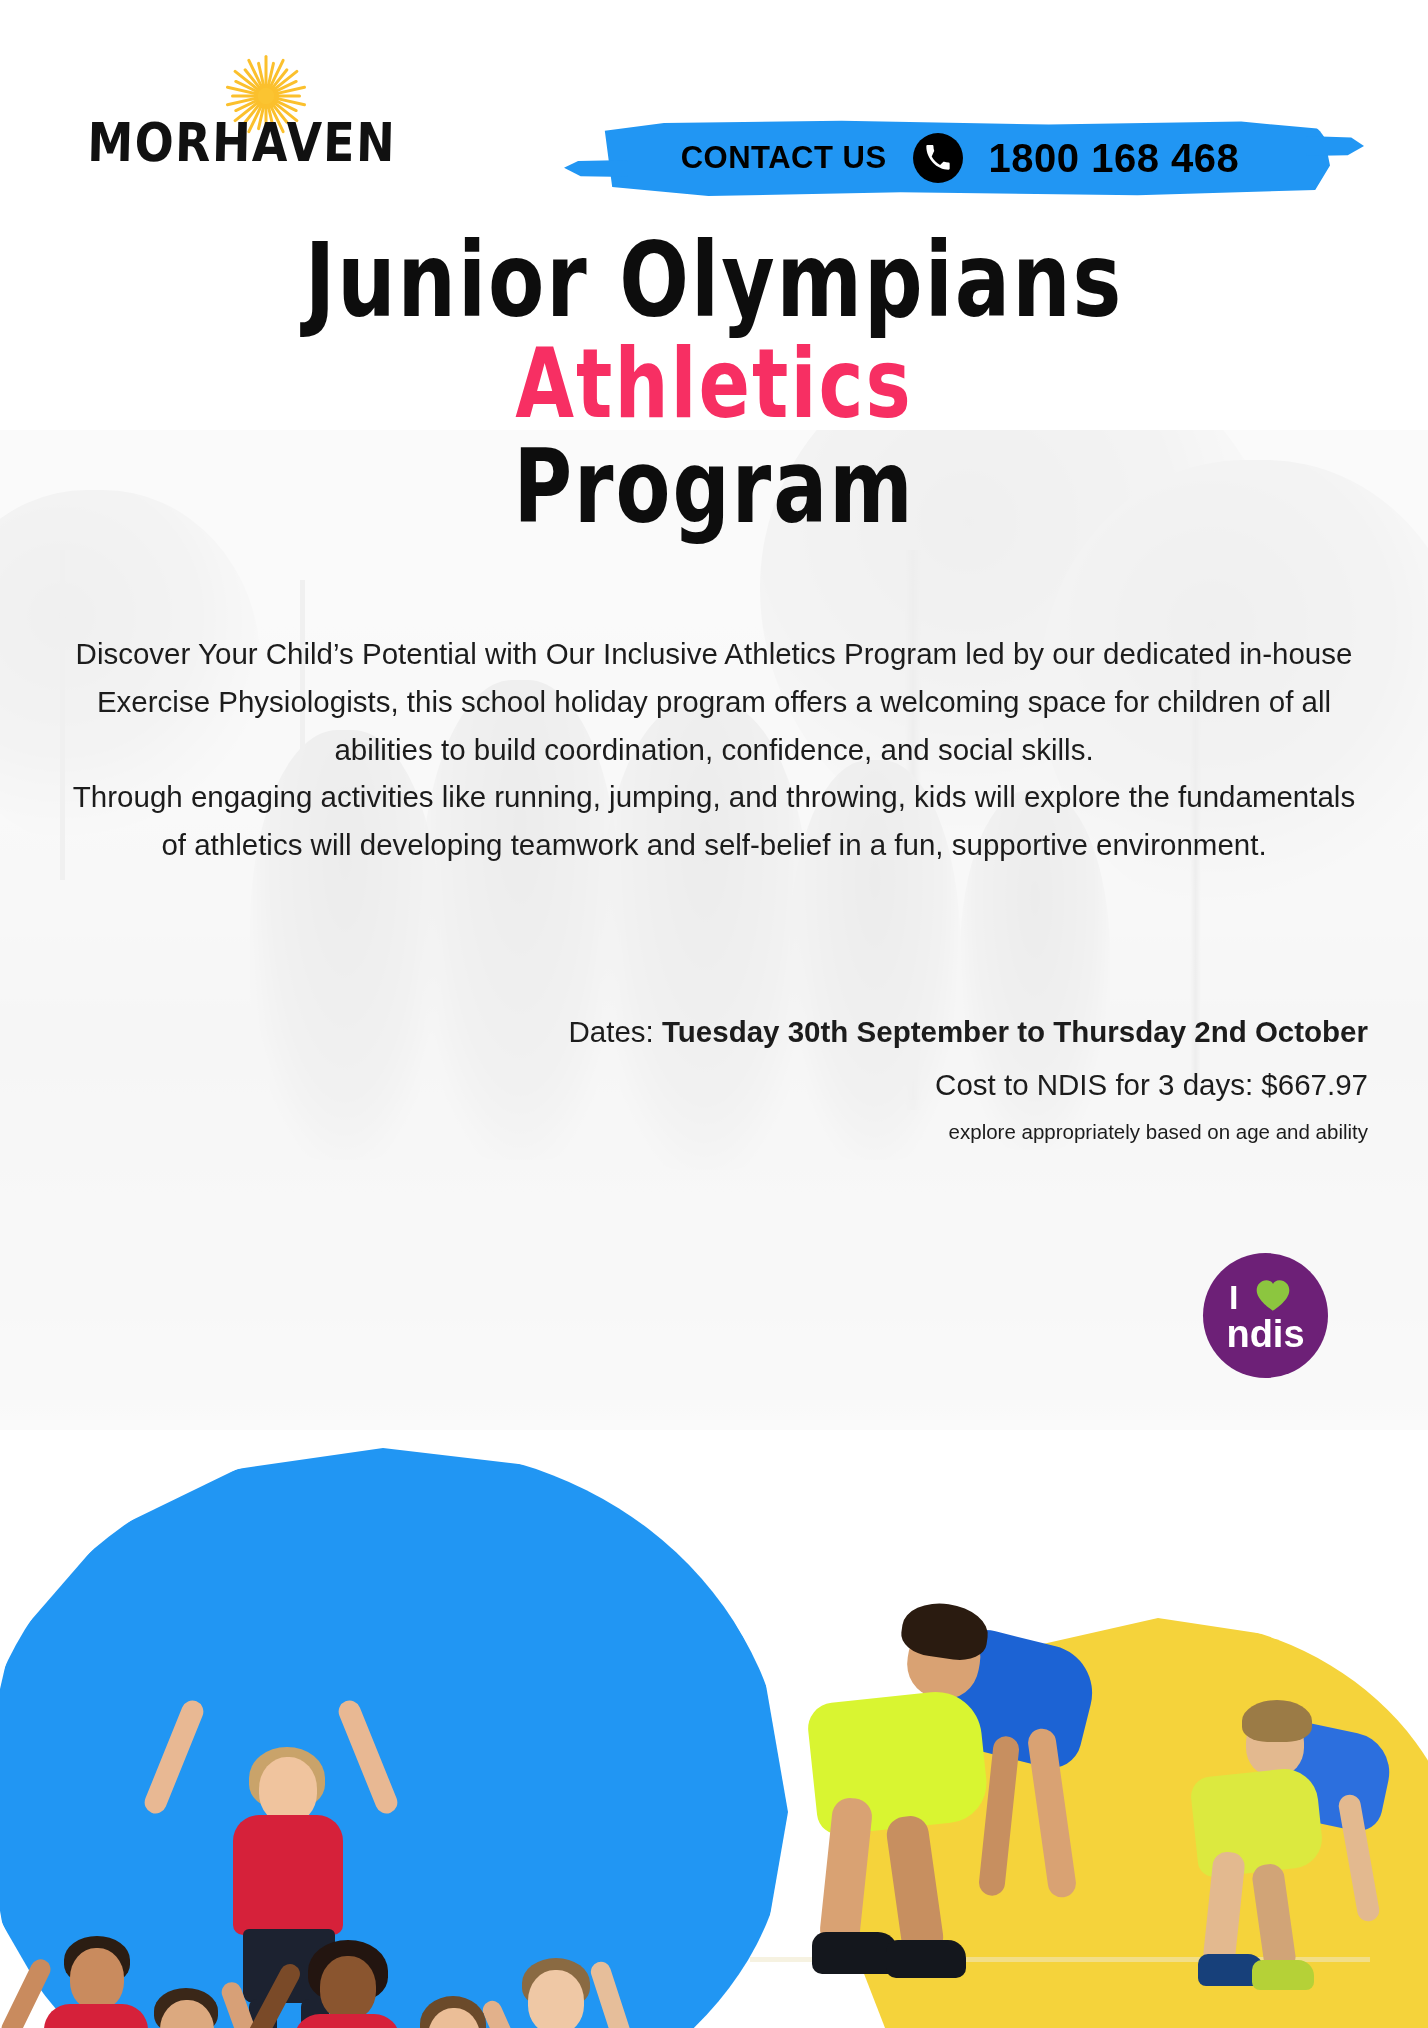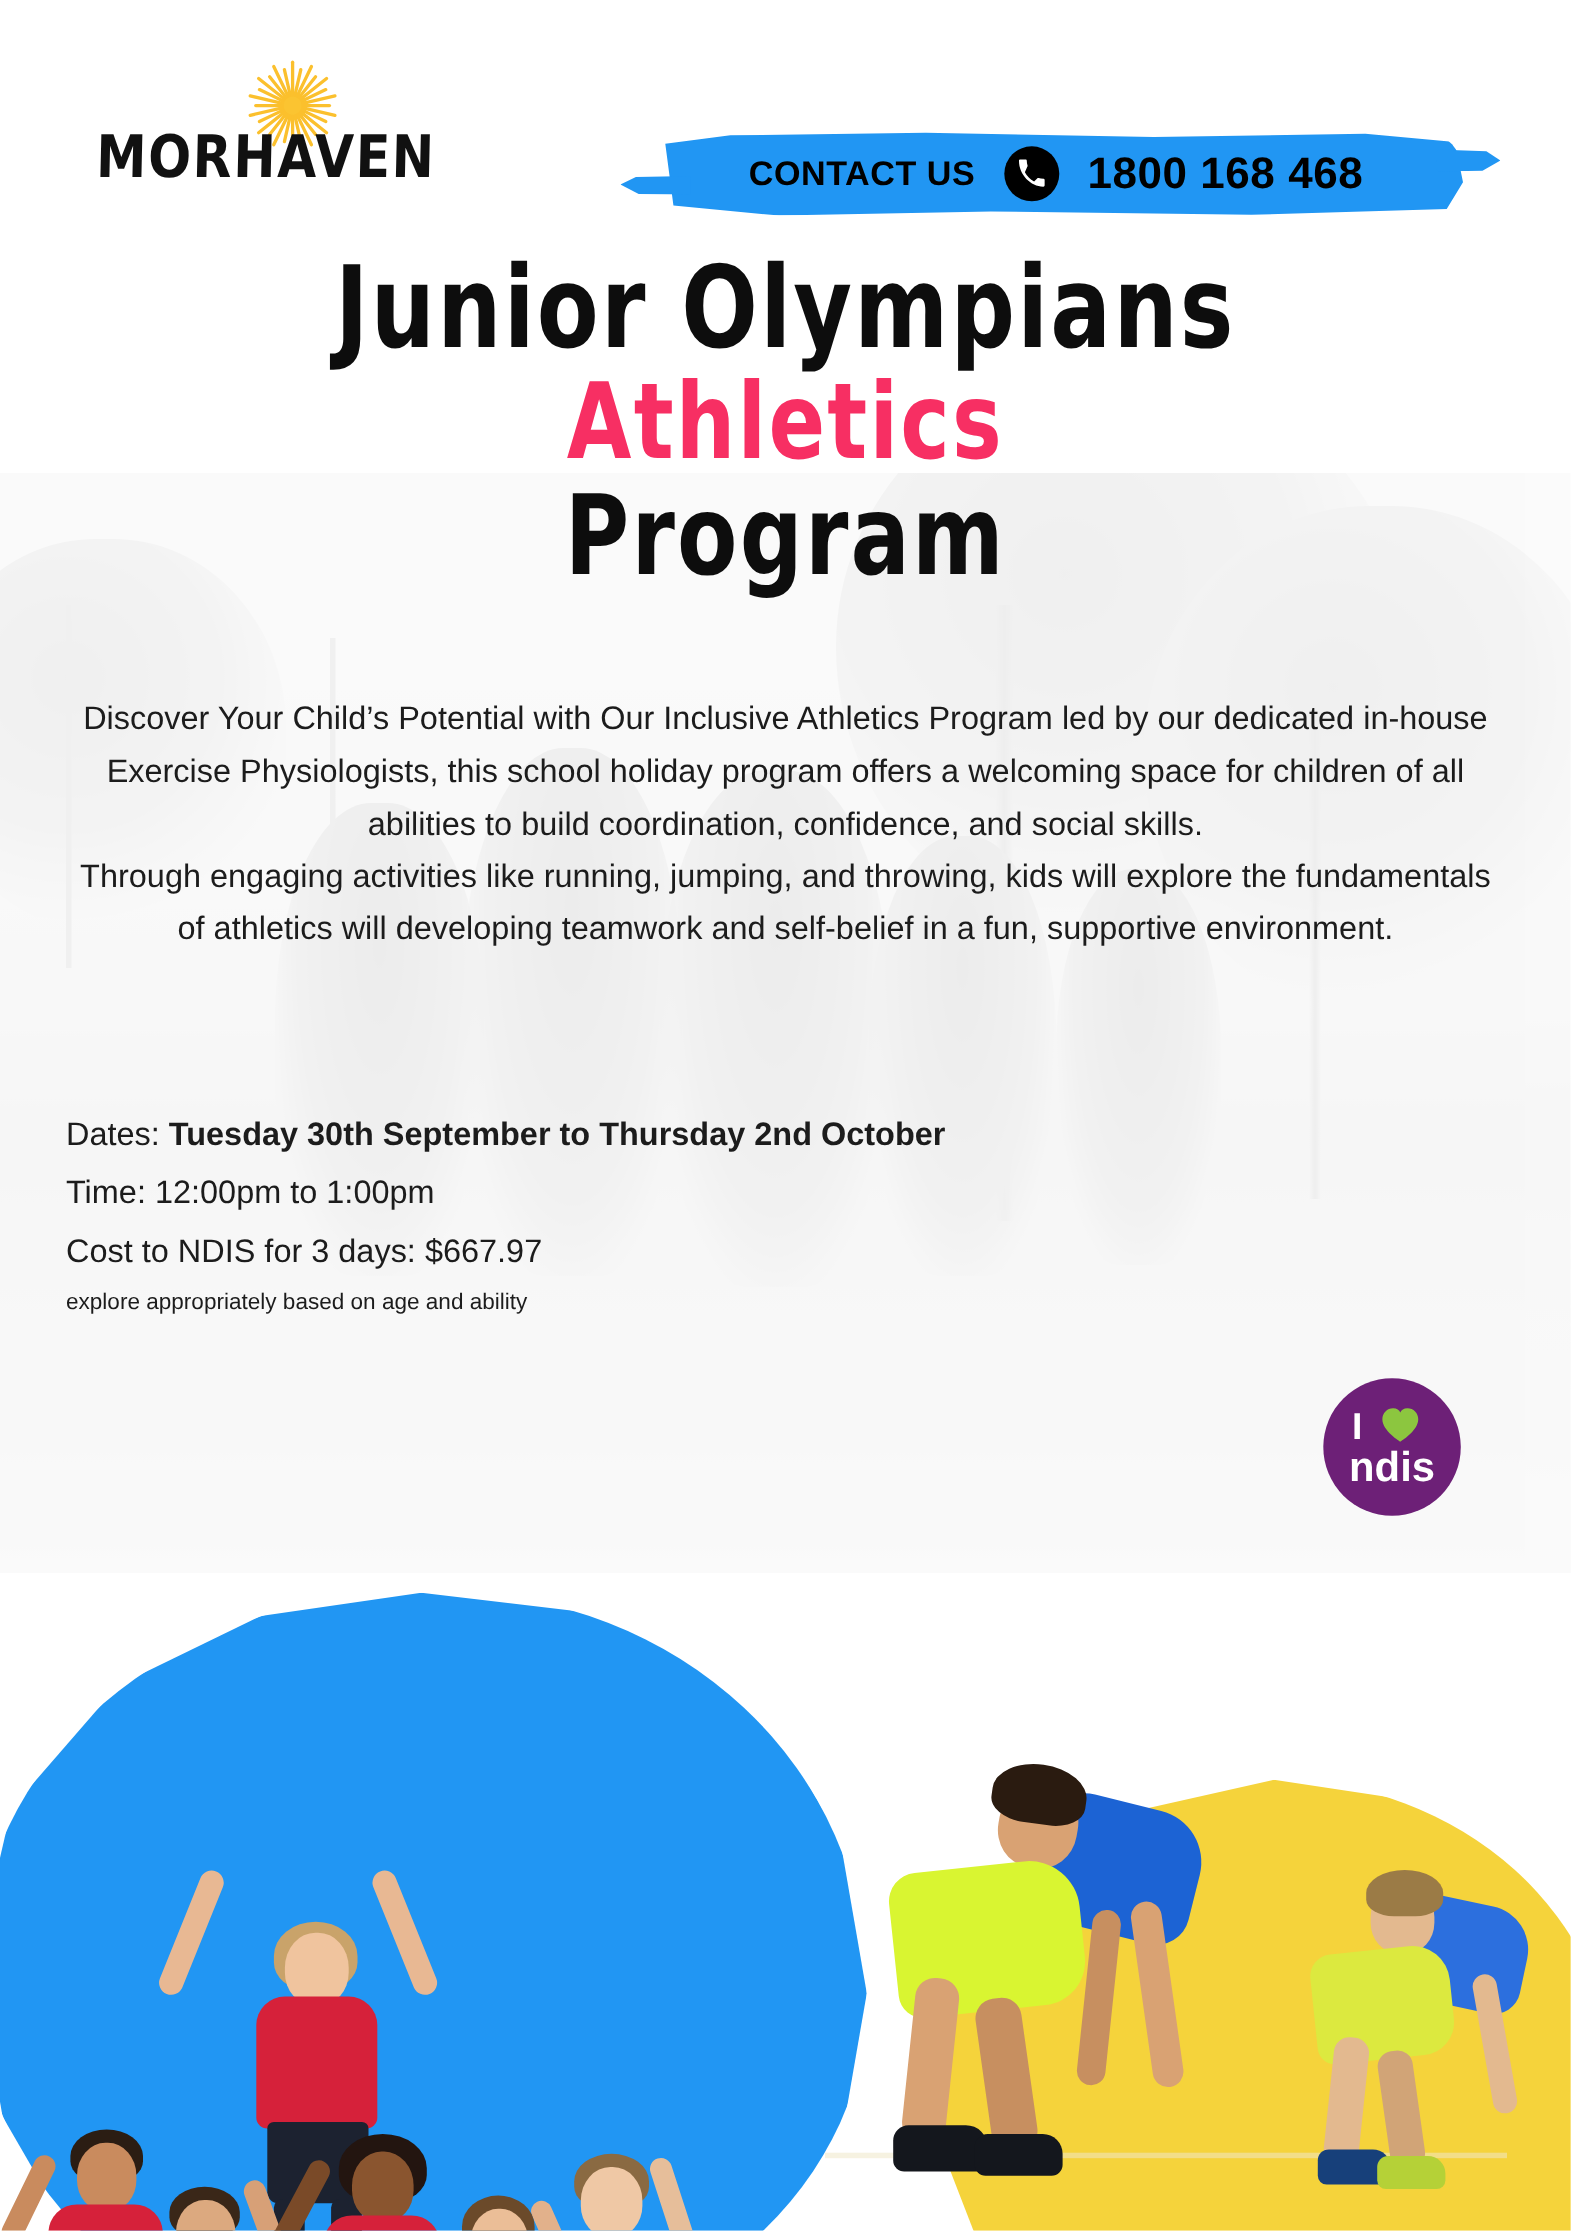--- a/index.html
+++ b/index.html
@@ -59,21 +59,21 @@
   .title-block{position:absolute; left:0; top:240px; width:1428px; text-align:center;}
   .title-line{font-family:"DejaVu Sans", sans-serif; font-weight:bold; line-height:1.0;}
   .t1{font-size:82px; color:#0d0d0d; letter-spacing:2px; transform:scaleY(1.26); margin-bottom:24px;}
   .t2{font-size:76px; color:#F72F63; letter-spacing:2px; transform:scaleY(1.26); margin-bottom:26px;}
   .t3{font-size:80px; color:#0d0d0d; letter-spacing:2px; transform:scaleY(1.26);}
 
   
   .body-copy{position:absolute; left:60px; top:630px; width:1308px; text-align:center;
     font-size:29.5px; line-height:1.62; color:#1c1c1c; font-weight:400;}
 
-  .details{position:absolute; left:60px; top:1010px; width:1308px; text-align:left;
+  .details{position:absolute; left:60px; top:1010px; width:1308px; text-align:right;
     font-size:29.5px; line-height:1.52; color:#1c1c1c;}
   .details .row{margin-bottom:8px;}
   .details b{font-weight:bold;}
   .note{font-size:20.5px; margin-top:4px; color:#1c1c1c;}
 
   
   .ndis{position:absolute; left:1203px; top:1253px; width:125px; height:125px;
     border-radius:50%; background:#6D2077; color:#fff;}
   .ndis .i{position:absolute; left:26px; top:27px; font-size:34px; font-weight:bold;
     font-family:"Liberation Sans", sans-serif; line-height:1;}
@@ -185,21 +185,20 @@
 
 <div class="body-copy">
   <div>Discover Your Child’s Potential with Our Inclusive Athletics Program led by our dedicated in-house Exercise Physiologists, this school holiday program offers a welcoming space for children of all abilities to build coordination, confidence, and social skills.</div>
   <div>Through engaging activities like running, jumping, and throwing, kids will explore the fundamentals of athletics will developing teamwork and self-belief in a fun, supportive environment.</div>
 </div>
 
 <div class="details">
   <div class="row">
     <span>Dates: </span><b>Tuesday 30th September to Thursday 2nd October</b>
   </div>
-  <div class="row">Time: 12:00pm to 1:00pm</div>
   <div class="row">Cost to NDIS for 3 days: $667.97</div>
   <div class="note">explore appropriately based on age and ability</div>
 </div>
 
 <div class="ndis">
   <span class="i">I</span>
   <span class="heart">
     <svg viewBox="0 0 32 29" aria-hidden="true">
       <path fill="#8CC63F" d="M16 28S1.5 19.3 1.5 9.9C1.5 4.9 5.4 1 10.2 1c3 0 5 1.6 5.8 3.3C16.8 2.6 18.8 1 21.8 1 26.6 1 30.5 4.9 30.5 9.9 30.5 19.3 16 28 16 28z"></path>
     </svg>

